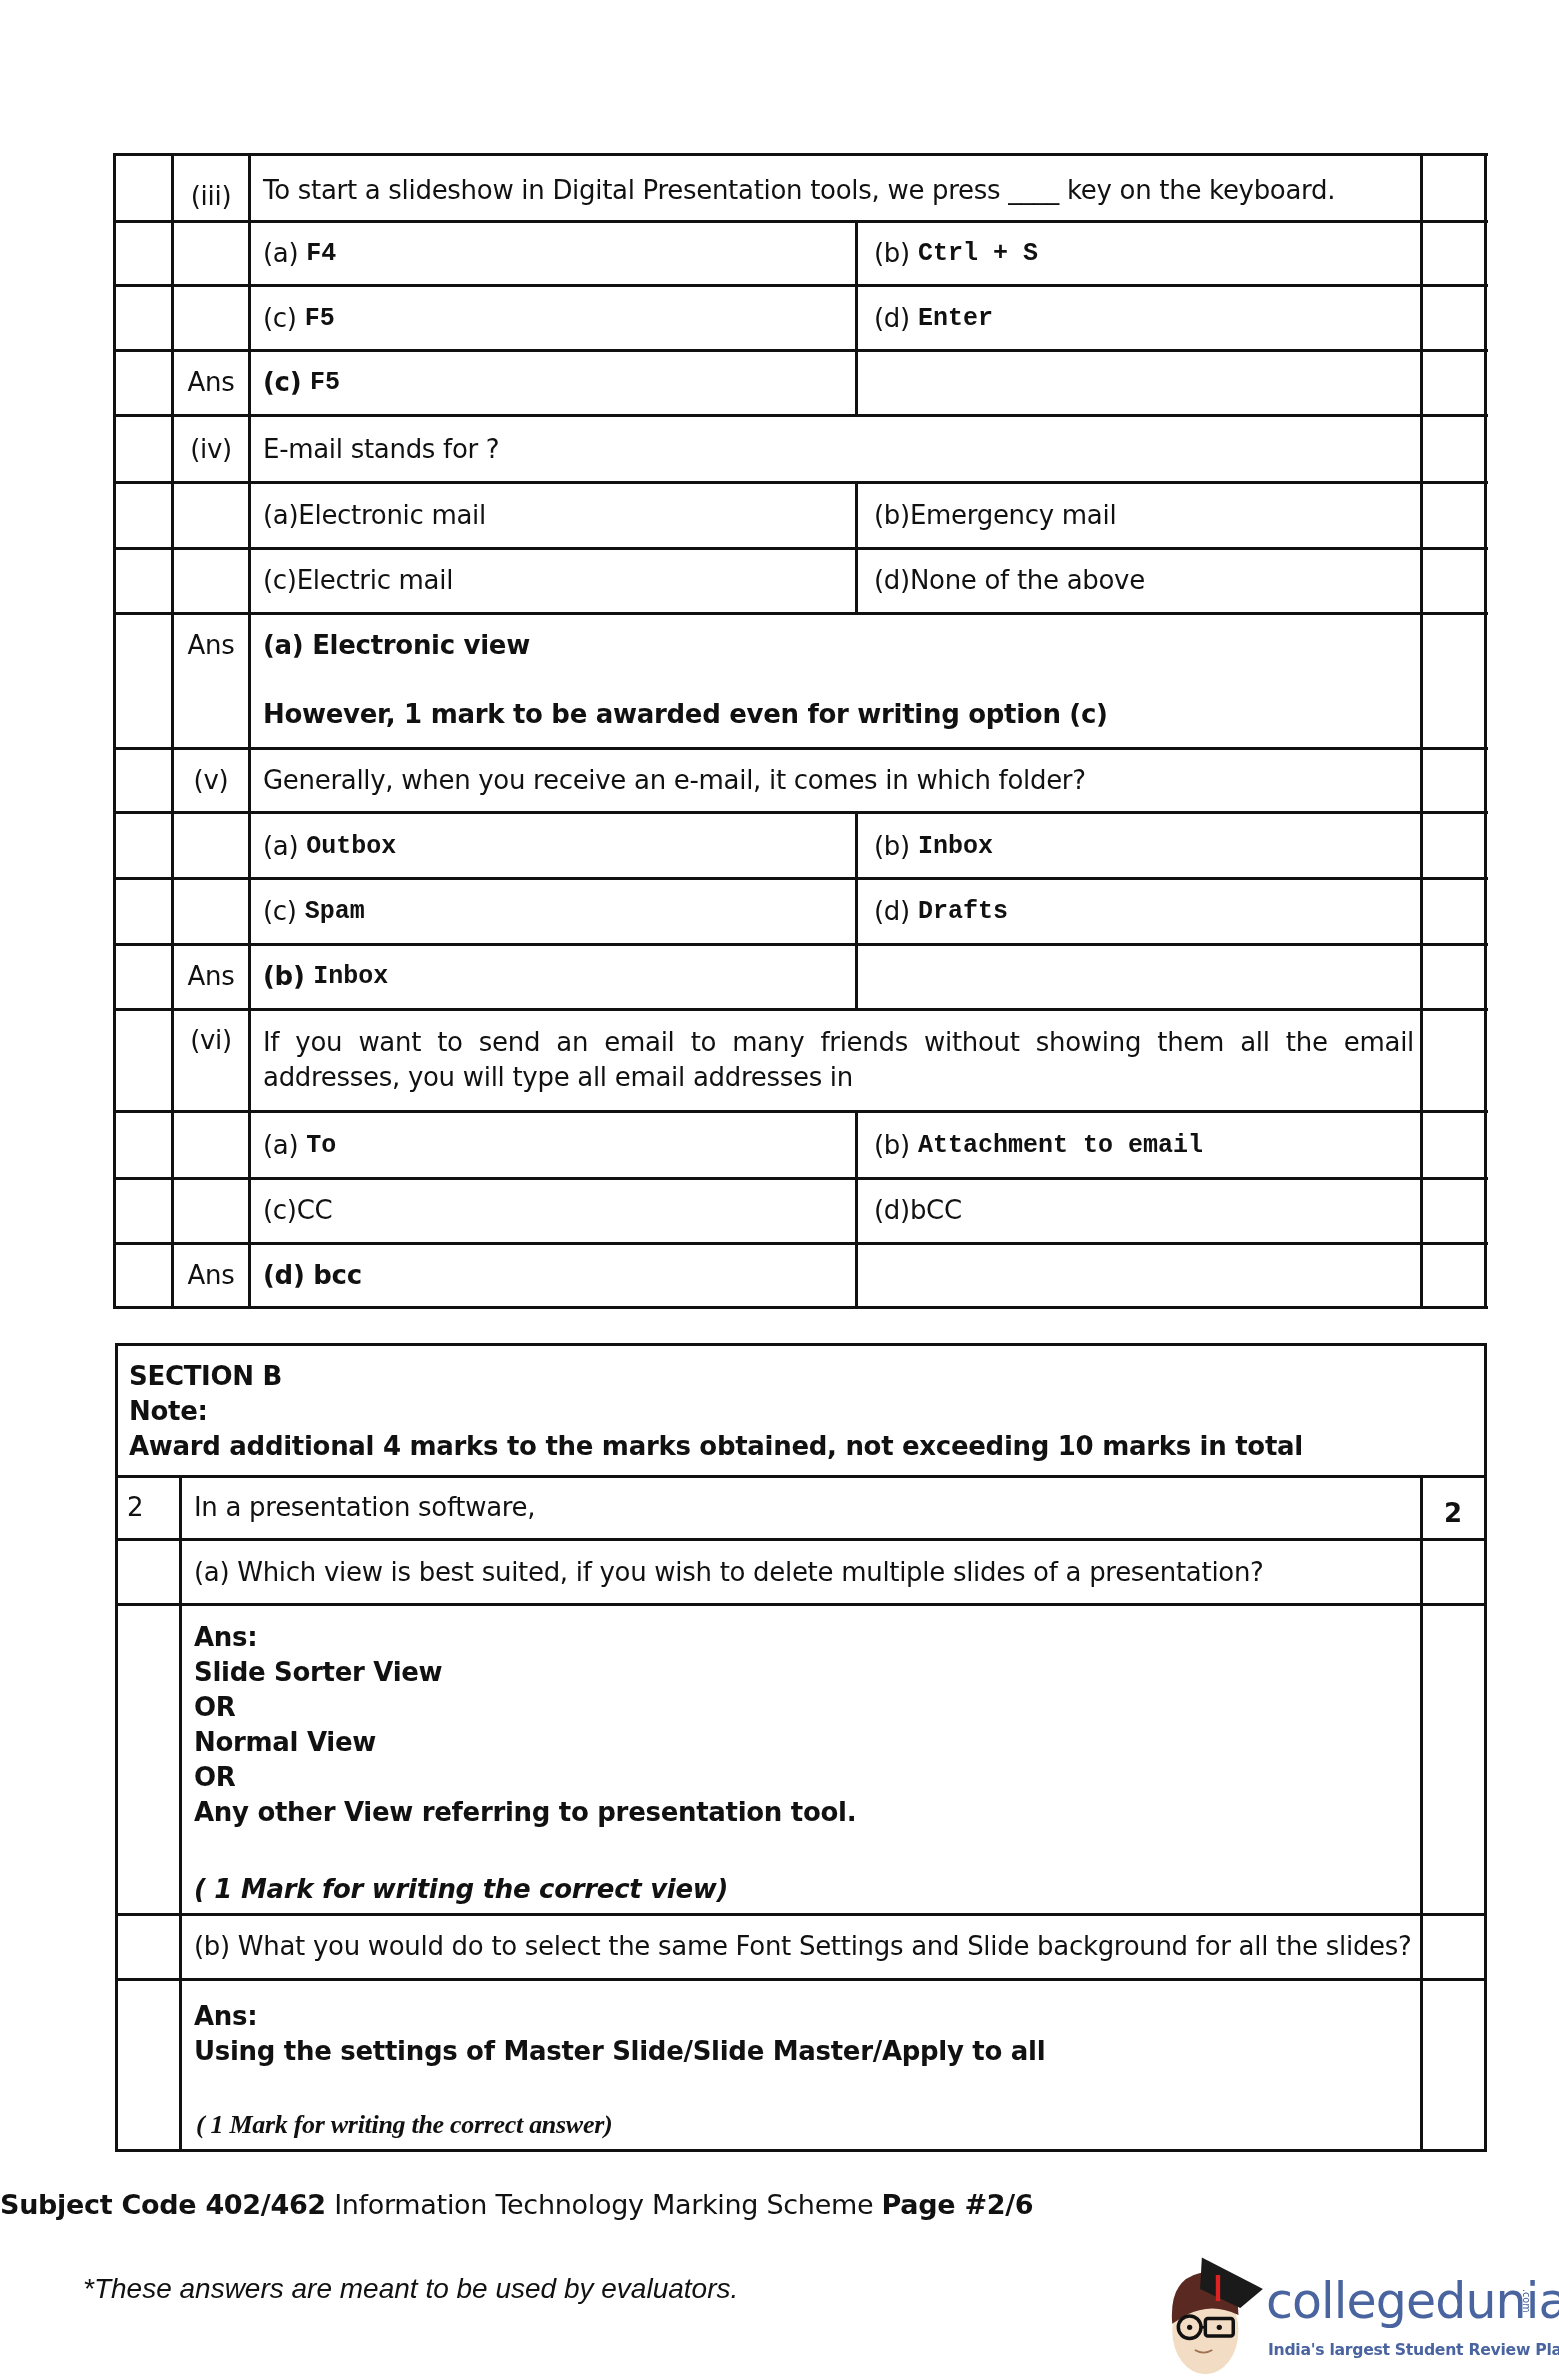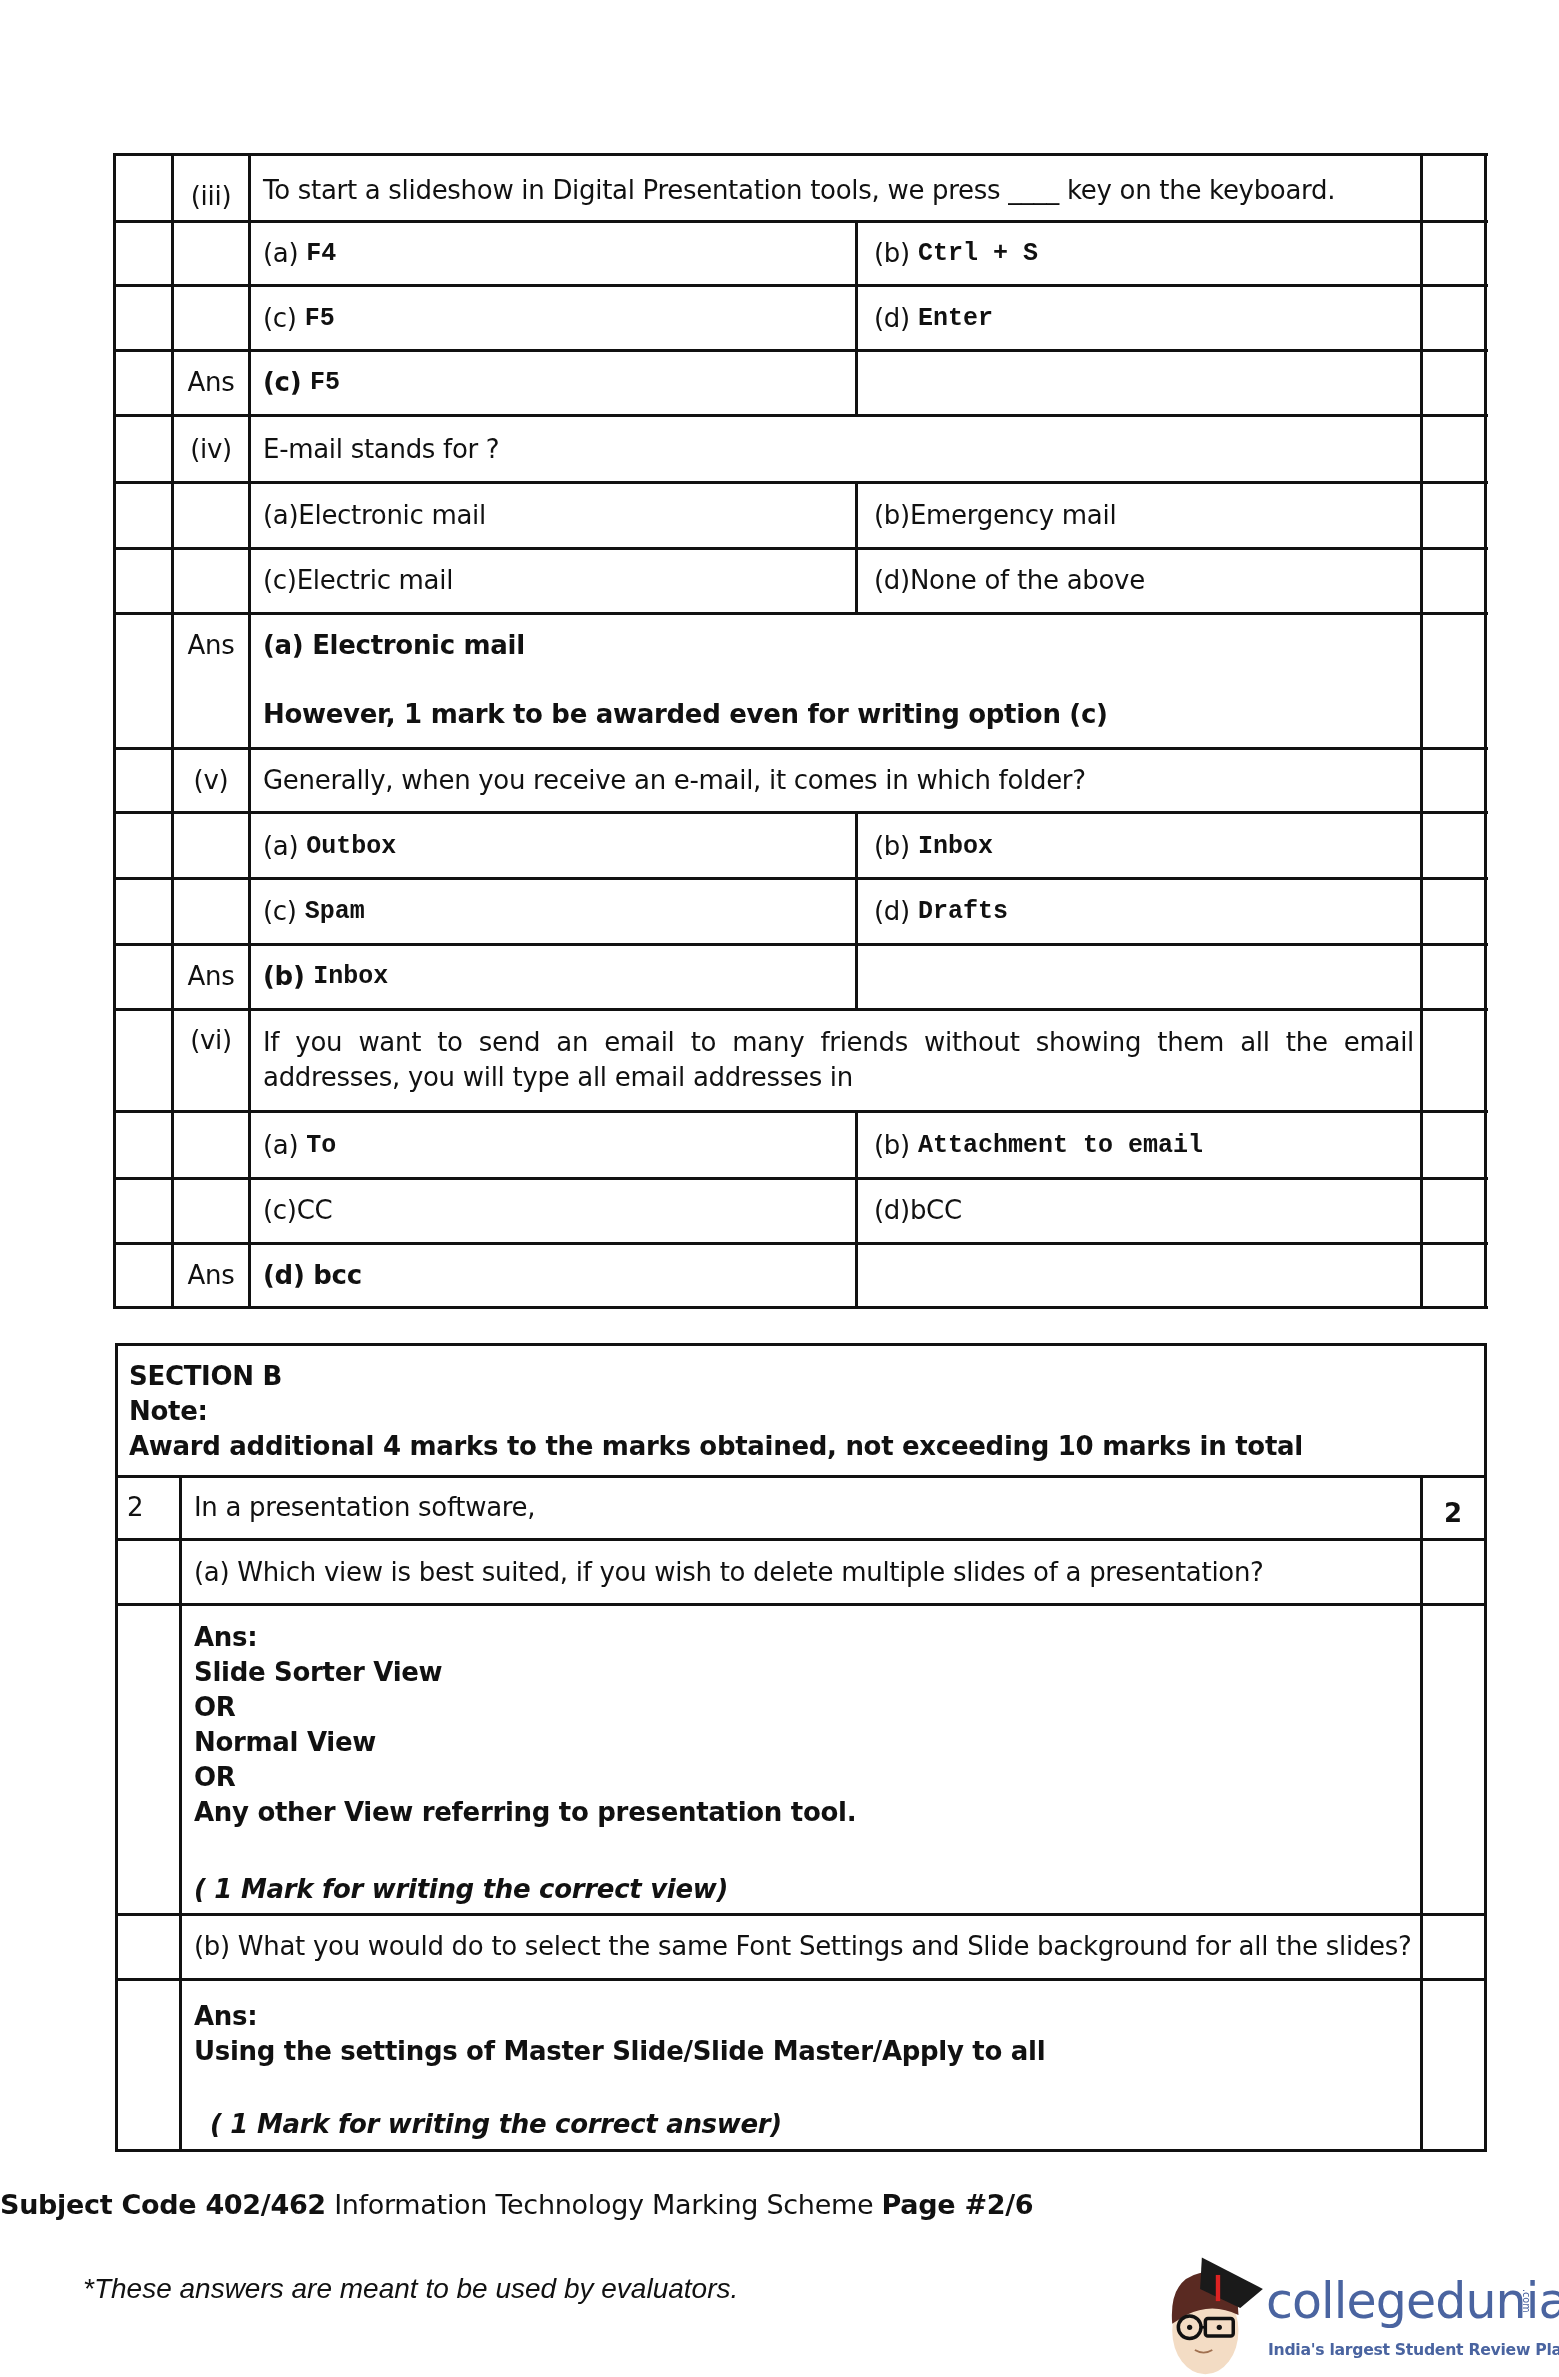--- a/index.html
+++ b/index.html
@@ -79,21 +79,21 @@
     </div>
   <div class="cell" style="left:263px;top:549px;width:584px;height:63px;">
       <span>(c) </span>
       <span>Electric mail</span>
     </div>
   <div class="cell" style="left:874px;top:549px;width:541px;height:63px;">
       <span>(d) </span>
       <span>None of the above</span>
     </div>
   <div class="cell qnum top" style="left:174px;top:630px;width:74px;height:35px;">Ans</div>
-  <div class="cell bold top" style="left:263px;top:630px;width:1151px;height:35px;">(a) Electronic mail</div>
+  <div class="cell bold top" style="left:263px;top:630px;width:1151px;height:35px;">(a) Electronic view</div>
   <div class="cell bold top" style="left:263px;top:699px;width:1151px;height:35px;">However, 1 mark to be awarded even for writing option (c)</div>
 
   <div class="cell qnum" style="left:174px;top:749px;width:74px;height:62px;">(v)</div>
   <div class="cell" style="left:263px;top:749px;width:1151px;height:62px;">Generally, when you receive an e-mail, it comes in which folder?</div>
   <div class="cell" style="left:263px;top:814px;width:584px;height:64px;"><span>(a) </span>&nbsp;<span class="mono">Outbox</span></div>
   <div class="cell" style="left:874px;top:814px;width:541px;height:64px;"><span>(b) </span>&nbsp;<span class="mono">Inbox</span></div>
   <div class="cell" style="left:263px;top:880px;width:584px;height:63px;"><span>(c) </span>&nbsp;<span class="mono">Spam</span></div>
   <div class="cell" style="left:874px;top:880px;width:541px;height:63px;"><span>(d) </span>&nbsp;<span class="mono">Drafts</span></div>
   <div class="cell qnum" style="left:174px;top:945px;width:74px;height:63px;">Ans</div>
   <div class="cell bold" style="left:263px;top:945px;width:584px;height:63px;"><span>(b) </span>&nbsp;<span class="mono">Inbox</span></div>
@@ -149,21 +149,21 @@
     <span class="ln">Any other View referring to presentation tool.</span>
   </div>
   <div class="block ital" style="left:194px;top:1872px;width:1221px;">( 1 Mark for writing the correct view)</div>
 
   <div class="cell" style="left:194px;top:1915px;width:1221px;height:63px;">(b) What you would do to select the same Font Settings and Slide background for all the slides?</div>
 
   <div class="block bold" style="left:194px;top:1999px;width:1221px;">
     <span class="ln">Ans:</span>
     <span class="ln">Using the settings of Master Slide/Slide Master/Apply to all</span>
   </div>
-  <div class="block ital" style="left:210px;top:2107px;width:1221px;">( 1 Mark for writing the correct answer)</div>
+  <div class="block ital" style="left:196px;top:2107px;width:1221px;font-family:Liberation Serif, serif;">( 1 Mark for writing the correct answer)</div>
 </div>
 
 <div class="footer-title">
   <span class="bold">Subject Code 402/462</span><span> Information Technology  Marking Scheme </span><span class="bold">Page #2/6</span>
 </div>
 
 <div class="footer-note">*These answers are meant to be used by evaluators.</div>
 
 <div class="logo">
   <svg class="abs" style="left:0;top:0;" width="109" height="123" viewBox="0 0 125 141">

